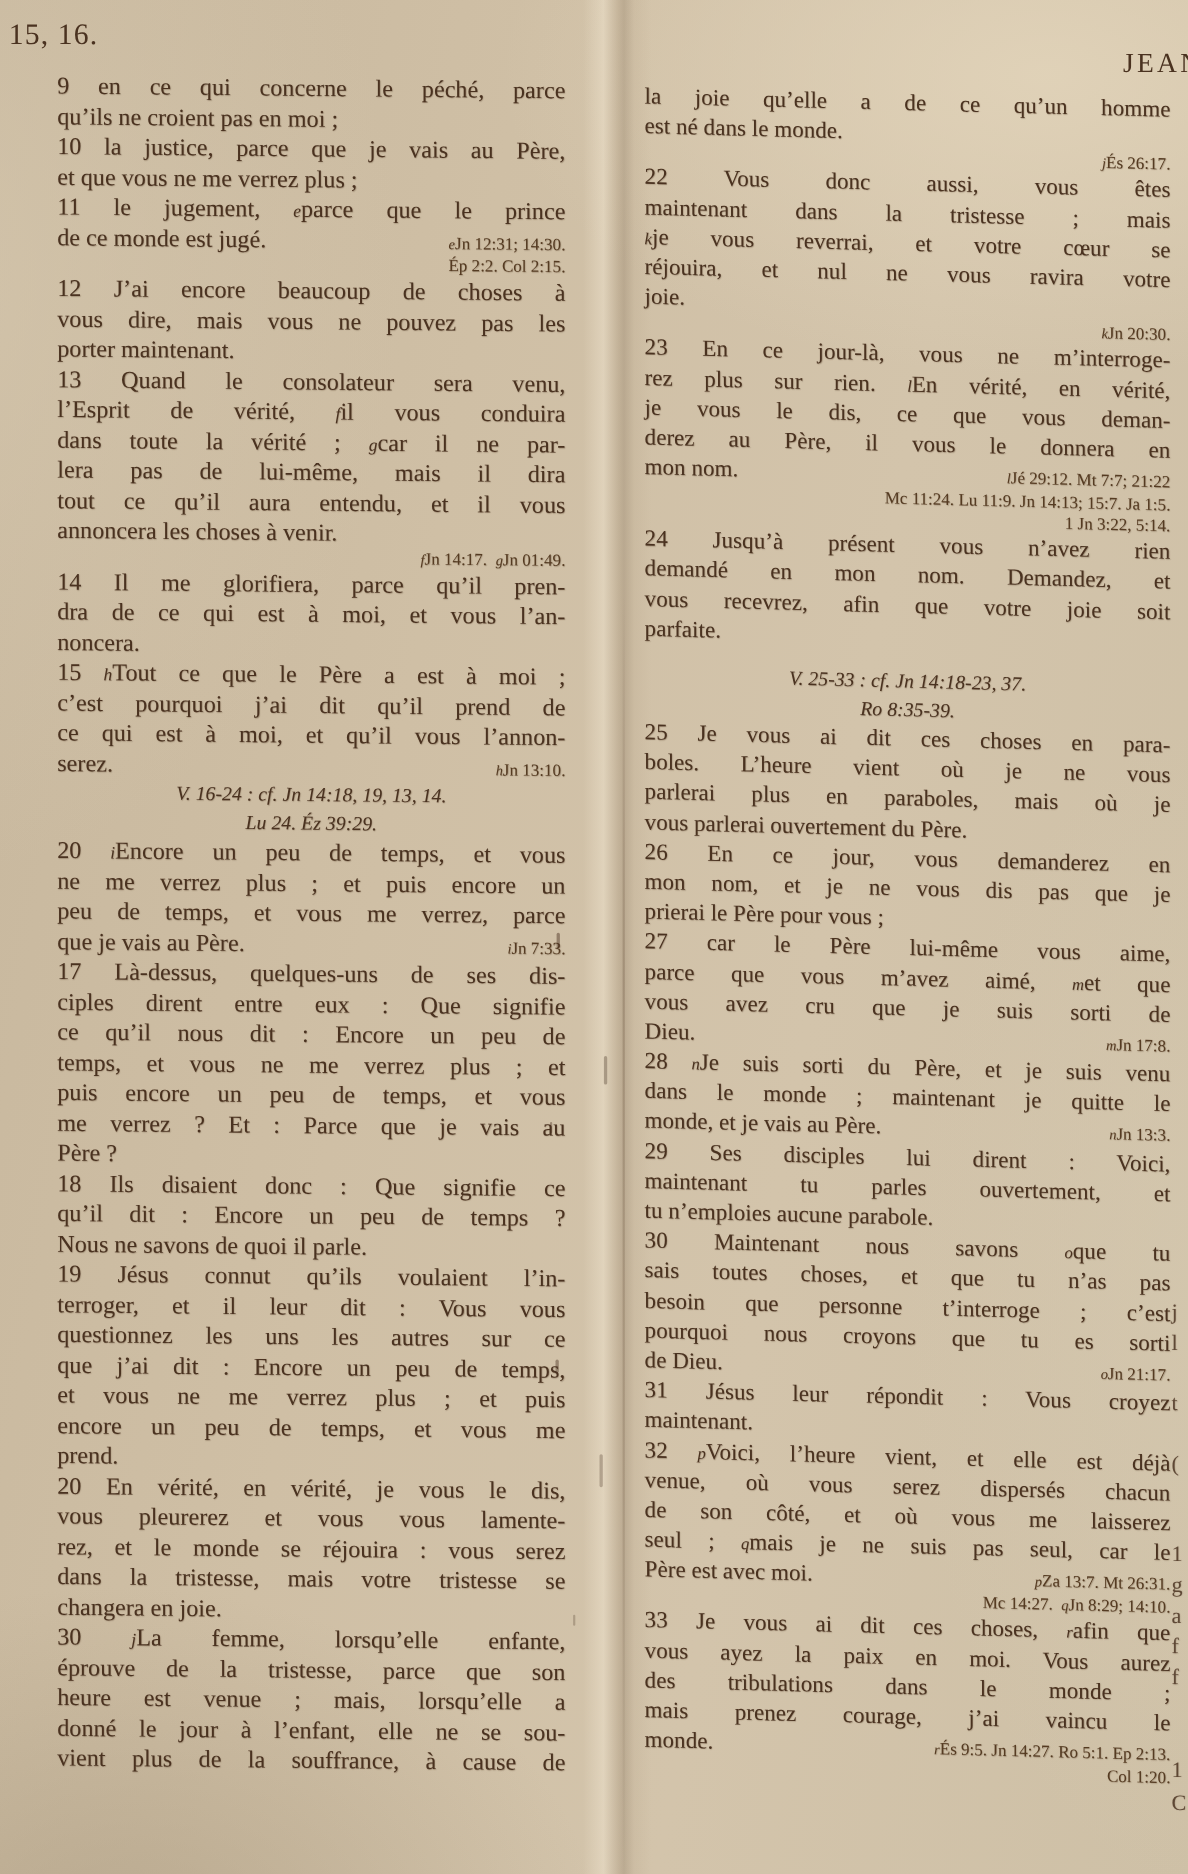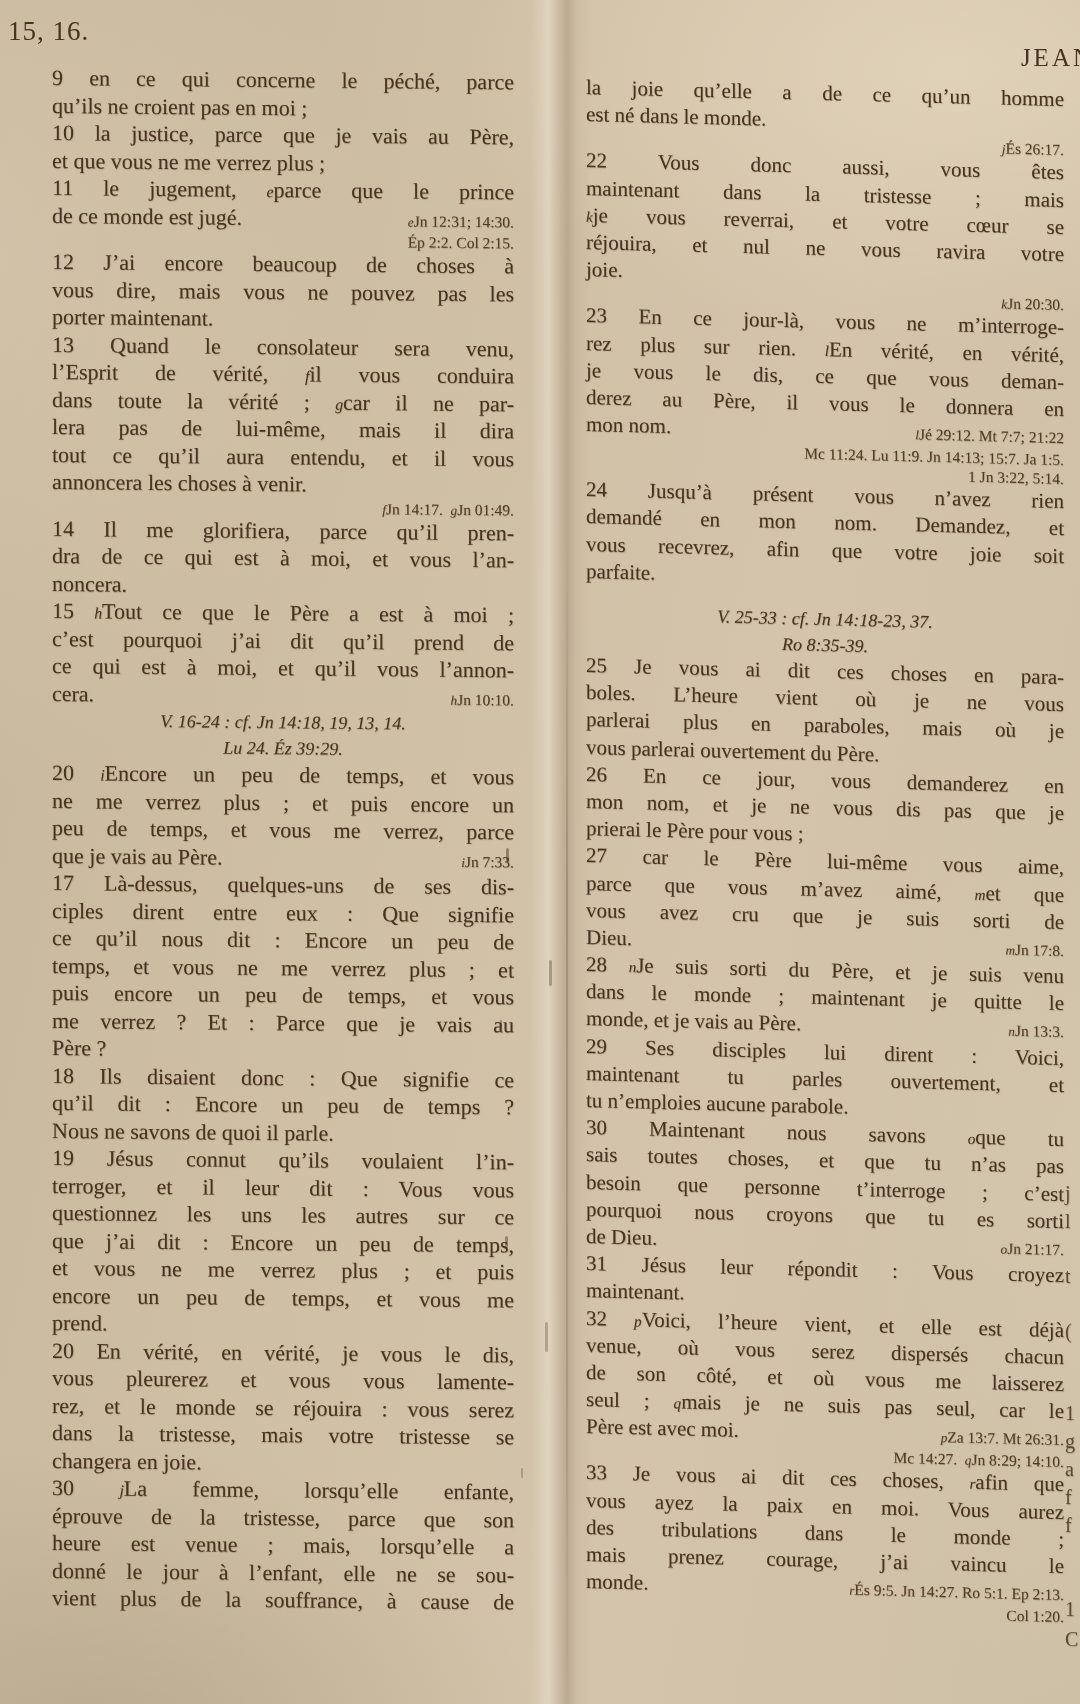--- a/index.html
+++ b/index.html
@@ -113,22 +113,22 @@
       <div class="line j"><span>tout ce qu’il aura entendu, et il vous</span></div>
       <div class="line l"><span>annoncera les choses à venir.</span></div>
       <div class="line r"><span class="mk">f</span><span>Jn 14:17.  </span><span class="mk">g</span><span>Jn 01:49.</span></div>
       <div class="line j"><span>14 Il me glorifiera, parce qu’il pren-</span></div>
       <div class="line j"><span>dra de ce qui est à moi, et vous l’an-</span></div>
       <div class="line l"><span>noncera.</span></div>
       <div class="line j"><span>15 </span><span class="mk">h</span><span>Tout ce que le Père a est à moi ;</span></div>
       <div class="line j"><span>c’est pourquoi j’ai dit qu’il prend de</span></div>
       <div class="line j"><span>ce qui est à moi, et qu’il vous l’annon-</span></div>
       <div class="line lr">
-        <span><span>cera.</span></span>
-        <span class="ref"><span class="mk">h</span><span>Jn 10:10.</span></span>
+        <span><span>serez.</span></span>
+        <span class="ref"><span class="mk">h</span><span>Jn 13:10.</span></span>
       </div>
       <div class="line c"><span>V. 16-24 : cf. Jn 14:18, 19, 13, 14.</span></div>
       <div class="line c"><span>Lu 24. Éz 39:29.</span></div>
       <div class="line j"><span>20 </span><span class="mk">i</span><span>Encore un peu de temps, et vous</span></div>
       <div class="line j"><span>ne me verrez plus ; et puis encore un</span></div>
       <div class="line j"><span>peu de temps, et vous me verrez, parce</span></div>
       <div class="line lr">
         <span><span>que je vais au Père.</span></span>
         <span class="ref"><span class="mk">i</span><span>Jn 7:33.</span></span>
       </div>

